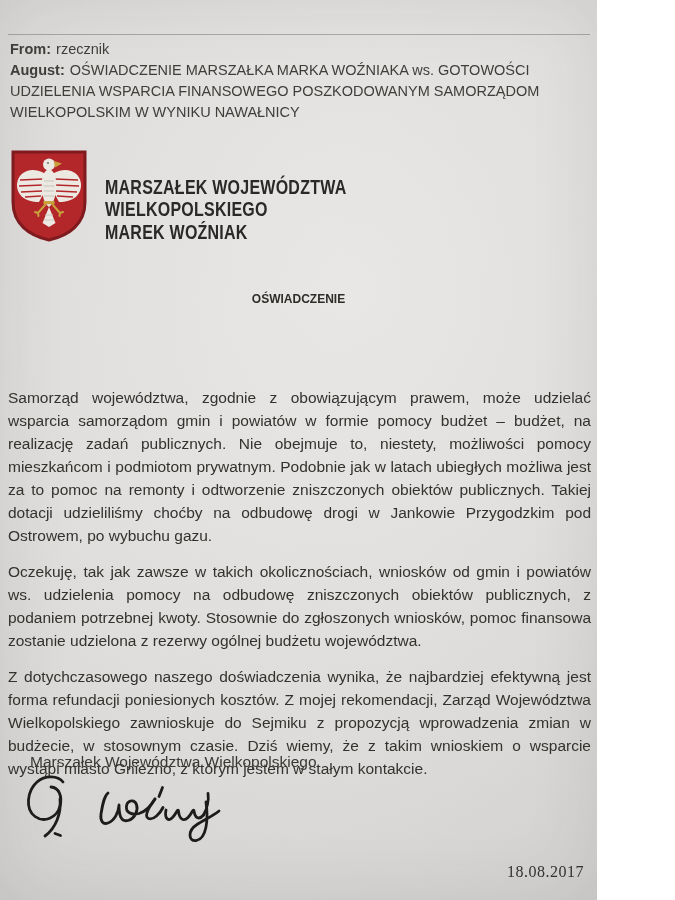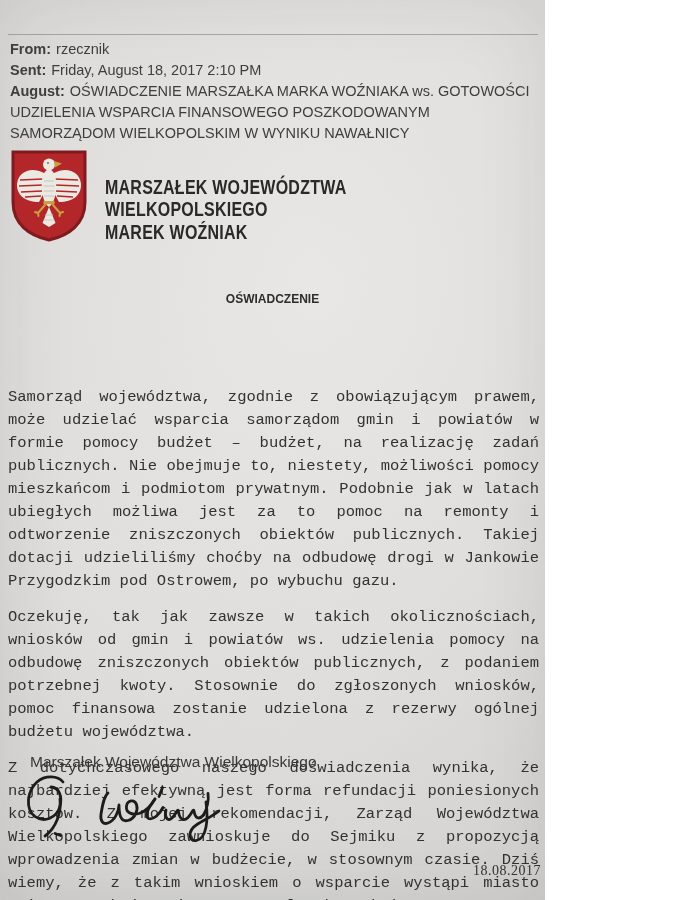--- a/index.html
+++ b/index.html
@@ -1,18 +1,18 @@
 <!DOCTYPE html>
 <html><head>
 <meta charset="utf-8">
 <style>
   html,body { margin:0; padding:0; }
   .page {
     position:relative;
-    width:545px; height:900px;
+    width:597px; height:900px;
     overflow:hidden;
     background:
       radial-gradient(ellipse 120% 90% at 58% 32%, rgba(233,232,230,.9) 0%, rgba(222,221,219,.65) 55%, rgba(205,204,202,.9) 100%),
       linear-gradient(115deg, #d7d6d4 0%, #e0dfdd 40%, #dcdbd9 70%, #cfcecc 100%);
     box-shadow: inset 0 0 70px rgba(60,58,55,.10);
     font-family:"Liberation Sans", sans-serif;
     color:#343230;
   }
   .divider {
     position:absolute; top:34px; left:8px; right:7px;
@@ -38,50 +38,47 @@
   
   .doc-title {
     position:absolute; top:288px; left:10px; right:10px;
     text-align:center; font-weight:bold;
     font-size:12px; line-height:23px; color:#2f2d2a;
   }
   
   .doc-body {
     position:absolute; top:386px; left:8px; right:6px;
     font-size:15.5px; line-height:23px;
-    text-align:justify; color:#34322f;font-family:Liberation Mono, monospace;
+    text-align:justify; color:#34322f;
   }
   .doc-body p { margin:0 0 13px 0; }
   
   .sig-title {
     position:absolute; top:753px; left:14px;
     font-size:15.5px; color:#3a3835;margin-left:16px;
   }
   .signature { position:absolute; top:772px; left:16px; width:210px; height:85px; }
   .signature path { fill:none; stroke:#1d1c1b; stroke-width:2.8; stroke-linecap:round; stroke-linejoin:round; }
   
   .doc-date {
-    position:absolute; top:863px; right:4px;
+    position:absolute; top:863px; right:13px;
     font-family:"Liberation Serif", serif;
-    font-size:14px; color:#33312e; letter-spacing:.5px;
+    font-size:16px; color:#33312e; letter-spacing:.5px;
   }
 </style>
 </head>
 <body>
 
 <div class="page">
 
   <div class="divider"></div>
 
   <div class="email-header">
     <div>
       <span class="hl">From:</span><span>rzecznik</span>
-    </div>
-    <div>
-      <span class="hl">Sent:</span><span>Friday, August 18, 2017 2:10 PM</span>
     </div>
     <div>
       <span class="hl">August:</span><span>OŚWIADCZENIE MARSZAŁKA MARKA WOŹNIAKA ws. GOTOWOŚCI UDZIELENIA WSPARCIA FINANSOWEGO POSZKODOWANYM SAMORZĄDOM WIELKOPOLSKIM W WYNIKU NAWAŁNICY</span>
     </div>
   </div>
 
   <div class="letterhead">
     <svg class="crest" viewBox="0 0 80 94" aria-hidden="true">
 
       <path d="M4,3 h72 v50 c0,22 -16,33.5 -36,38 c-20,-4.5 -36,-16 -36,-38 Z" fill="#b3262a" stroke="#7f1b1f" stroke-width="3"></path>

